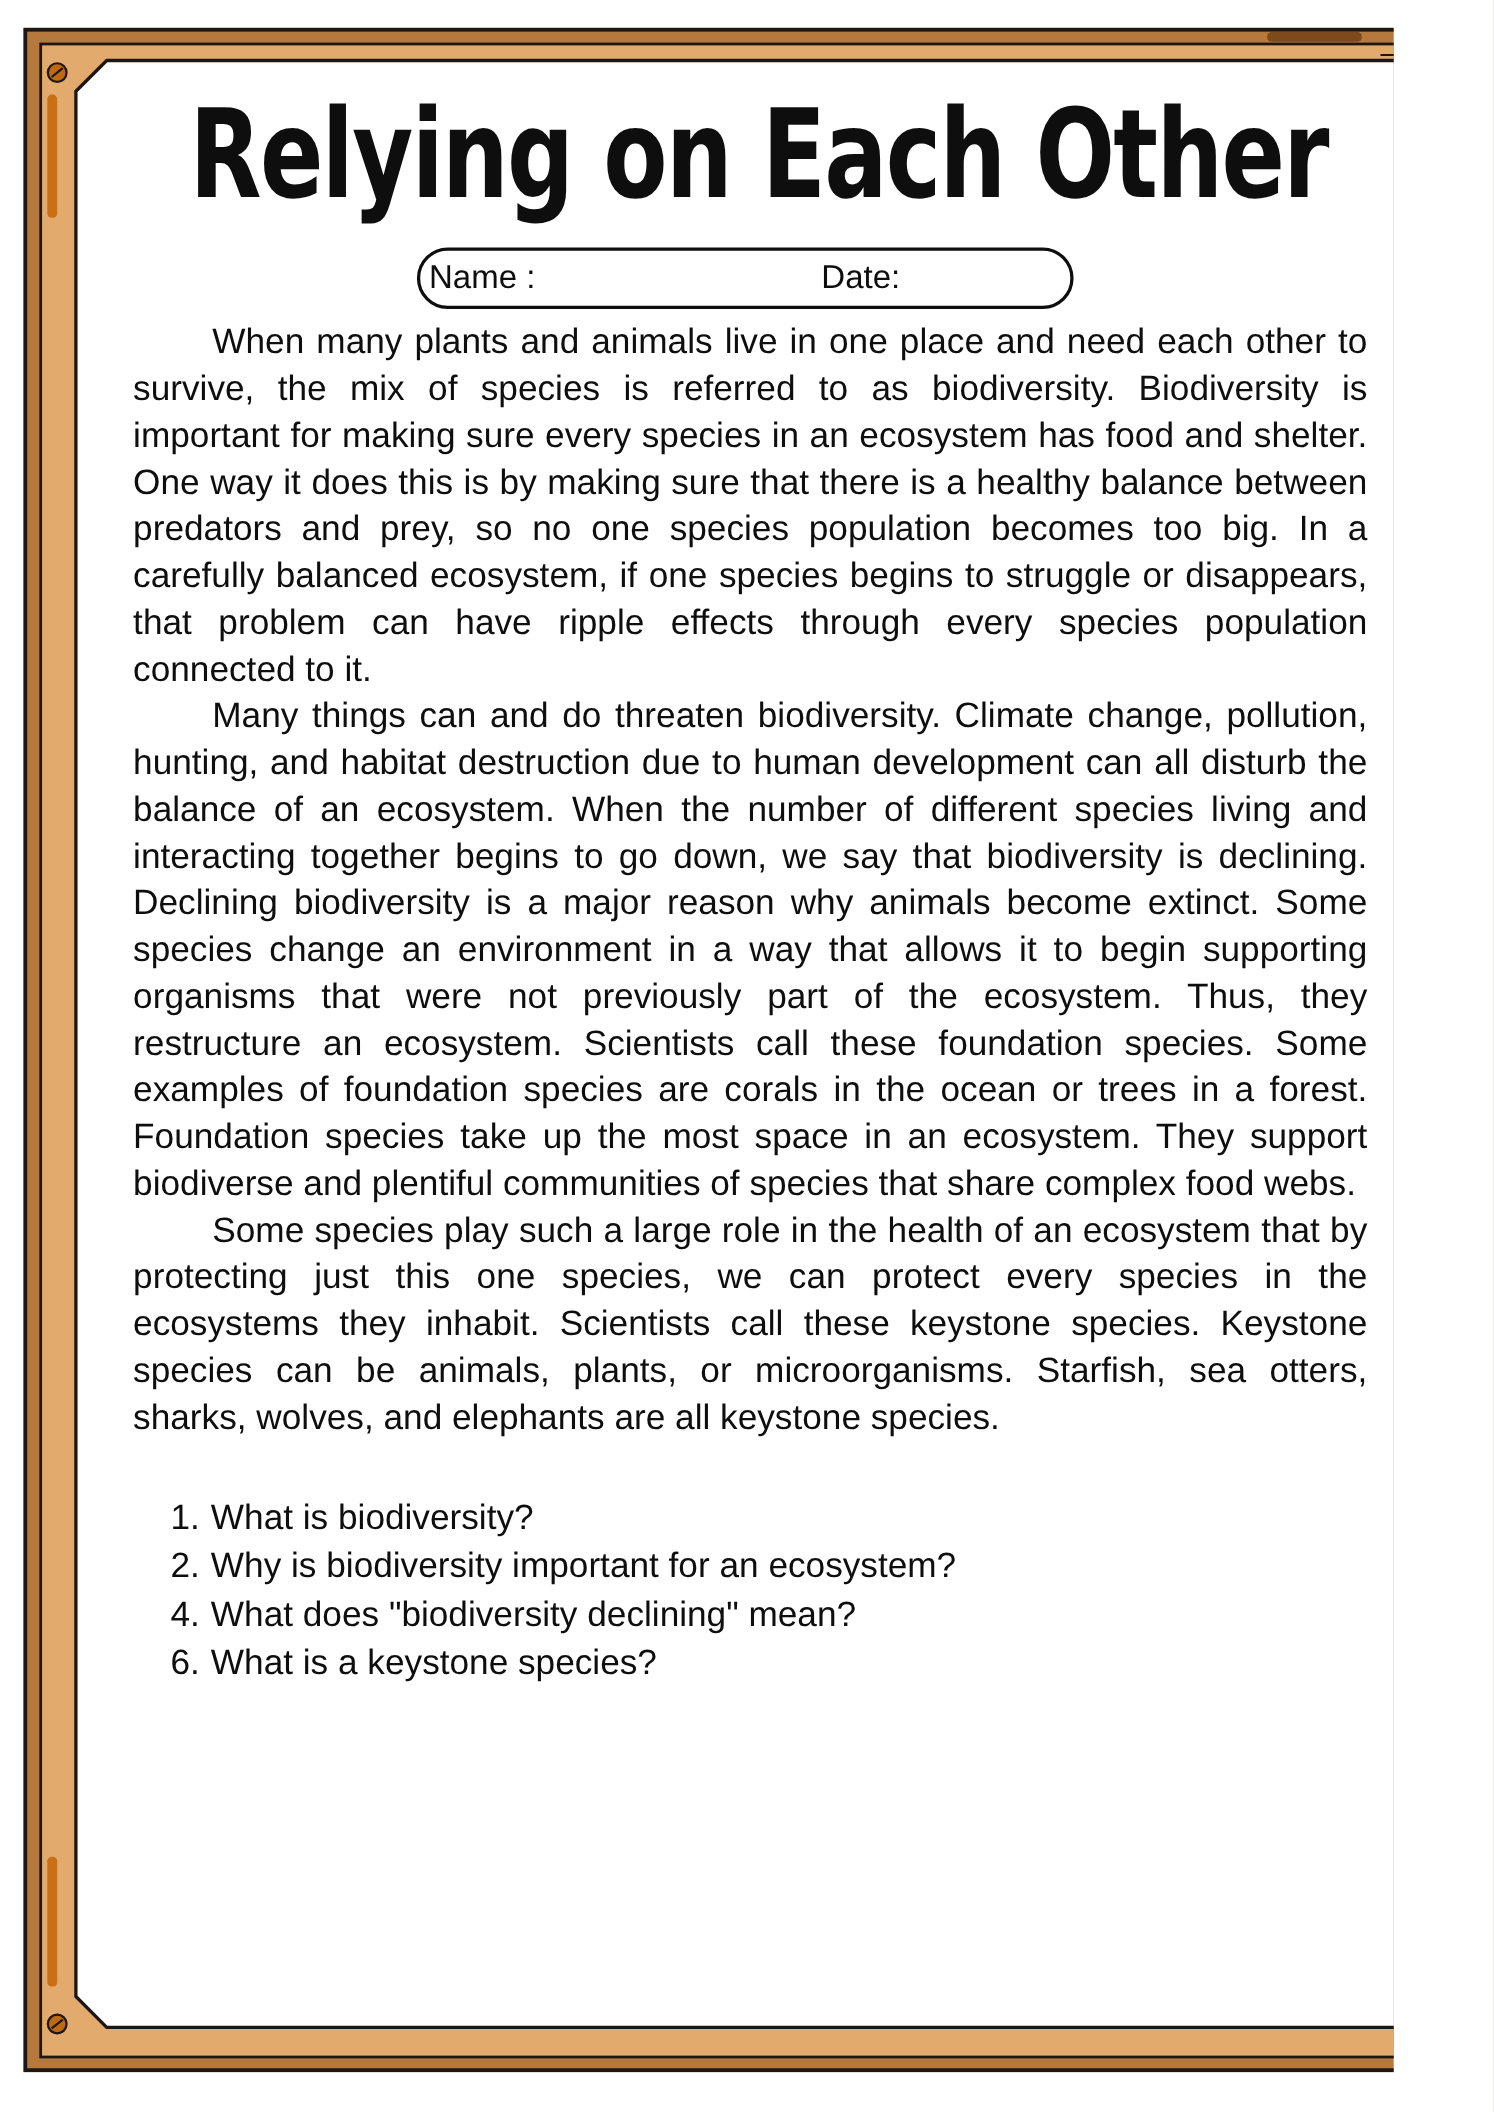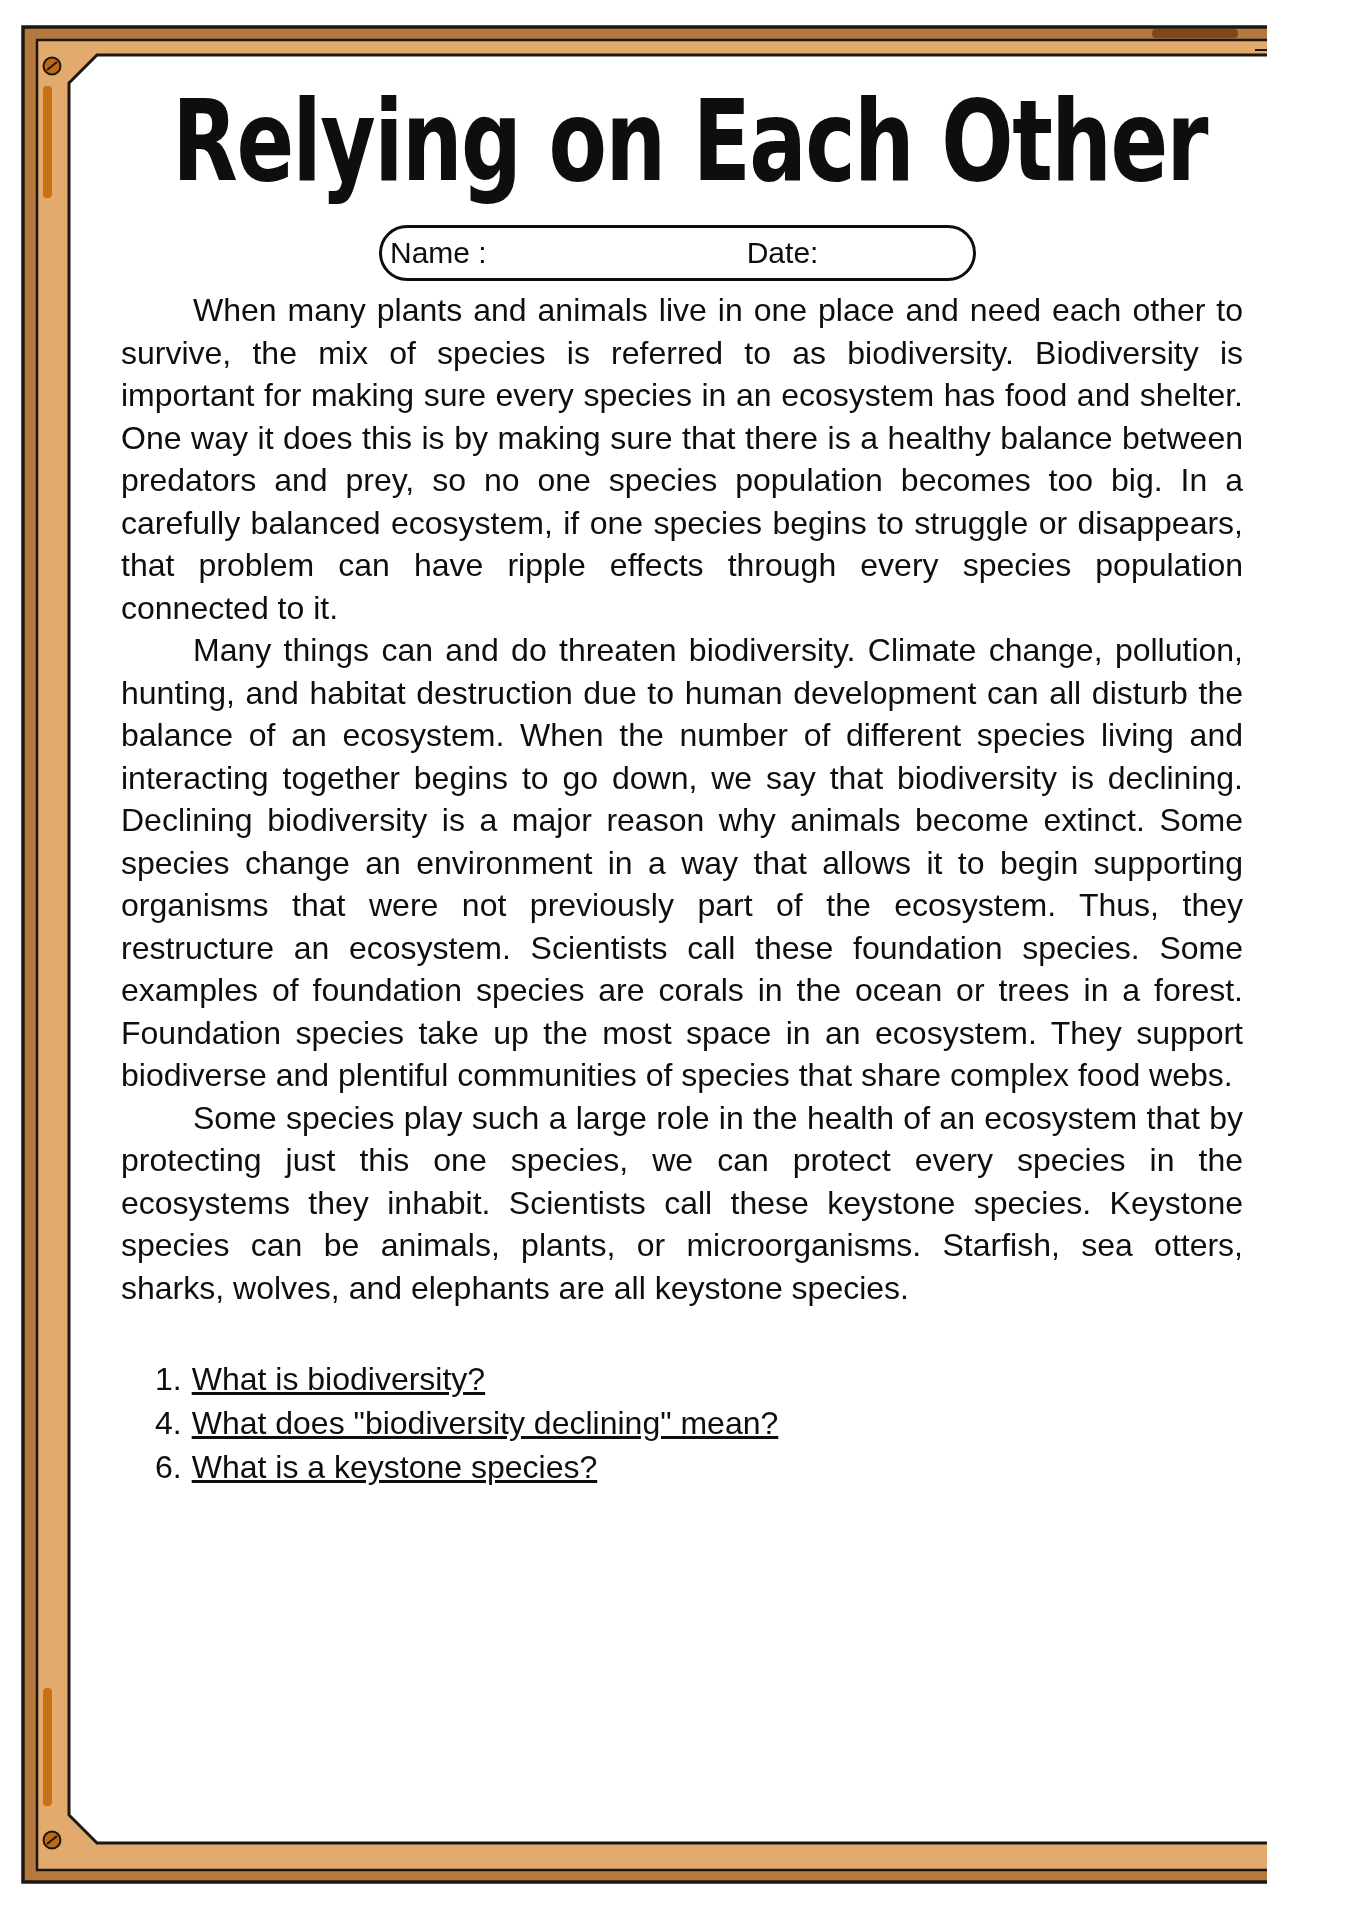--- a/index.html
+++ b/index.html
@@ -83,21 +83,20 @@
     font-size: 32px;
     line-height: 42.5px;
     text-align: justify;
     text-indent: 72px;
     color: var(--ink);
   }
   .questions {
     margin: 48px 0 0 0;
     padding: 0 40px 0 86px;
     list-style: none;
-    text-decoration: underline;
   }
   .question-row {
     font-size: 32px;
     line-height: 44px;
     white-space: nowrap;
   }
   .qnum { display: inline-block; margin-right: 10px; }
 </style>
 </head>
 <body>
@@ -154,20 +153,23 @@
       <p>When many plants and animals live in one place and need each other to survive, the mix of species is referred to as biodiversity. Biodiversity is important for making sure every species in an ecosystem has food and shelter. One way it does this is by making sure that there is a healthy balance between predators and prey, so no one species population becomes too big. In a carefully balanced ecosystem, if one species begins to struggle or disappears, that problem can have ripple effects through every species population connected to it.</p>
       <p>Many things can and do threaten biodiversity. Climate change, pollution, hunting, and habitat destruction due to human development can all disturb the balance of an ecosystem. When the number of different species living and interacting together begins to go down, we say that biodiversity is declining. Declining biodiversity is a major reason why animals become extinct. Some species change an environment in a way that allows it to begin supporting organisms that were not previously part of the ecosystem. Thus, they restructure an ecosystem. Scientists call these foundation species. Some examples of foundation species are corals in the ocean or trees in a forest. Foundation species take up the most space in an ecosystem. They support biodiverse and plentiful communities of species that share complex food webs.</p>
       <p>Some species play such a large role in the health of an ecosystem that by protecting just this one species, we can protect every species in the ecosystems they inhabit. Scientists call these keystone species. Keystone species can be animals, plants, or microorganisms. Starfish, sea otters, sharks, wolves, and elephants are all keystone species.</p>
     </div>
 
     <ol class="questions">
       <li class="question-row">
         <span class="qnum">1.</span><span class="qtext">What is biodiversity?</span>
       </li>
       <li class="question-row">
+        <span class="qnum">2.</span><span class="qtext">Why is biodiversity important for an ecosystem?</span>
+      </li>
+      <li class="question-row">
         <span class="qnum">4.</span><span class="qtext">What does "biodiversity declining" mean?</span>
       </li>
       <li class="question-row">
         <span class="qnum">6.</span><span class="qtext">What is a keystone species?</span>
       </li>
     </ol>
 
   </div>
 </div>
 

